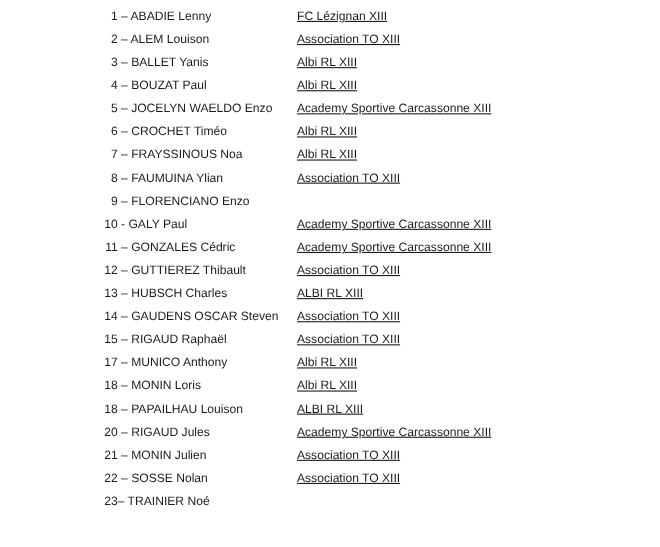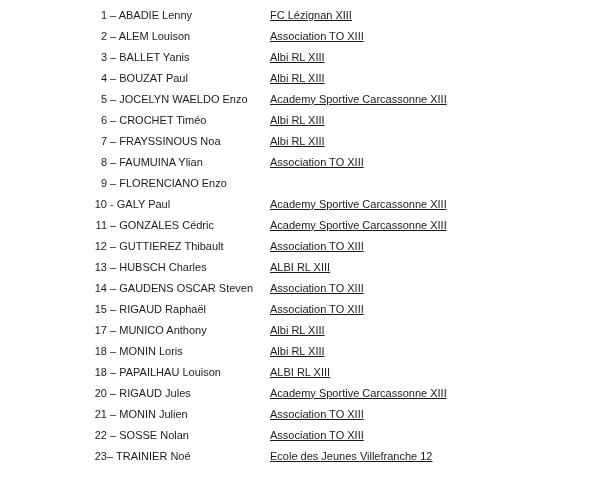--- a/index.html
+++ b/index.html
@@ -90,15 +90,15 @@
   <div class="row"><span class="num">18</span><span class="sep"> – </span><span class="name">MONIN Loris</span><span class="club">Albi RL XIII</span></div>
 
   <div class="row"><span class="num">18</span><span class="sep"> – </span><span class="name">PAPAILHAU Louison</span><span class="club">ALBI RL XIII</span></div>
 
   <div class="row"><span class="num">20</span><span class="sep"> – </span><span class="name">RIGAUD Jules</span><span class="club">Academy Sportive Carcassonne XIII</span></div>
 
   <div class="row"><span class="num">21</span><span class="sep"> – </span><span class="name">MONIN Julien</span><span class="club">Association TO XIII</span></div>
 
   <div class="row"><span class="num">22</span><span class="sep"> – </span><span class="name">SOSSE Nolan</span><span class="club">Association TO XIII</span></div>
 
-  <div class="row"><span class="num">23</span><span class="sep">– </span><span class="name">TRAINIER Noé</span><span class="club">Ecole des Jeunes Villefranche 12</span></div>
+  <div class="row"><span class="num">23</span><span class="sep">– </span><span class="name">TRAINIER Noé</span></div>
 </div>
 </div>
 
 </body></html>

